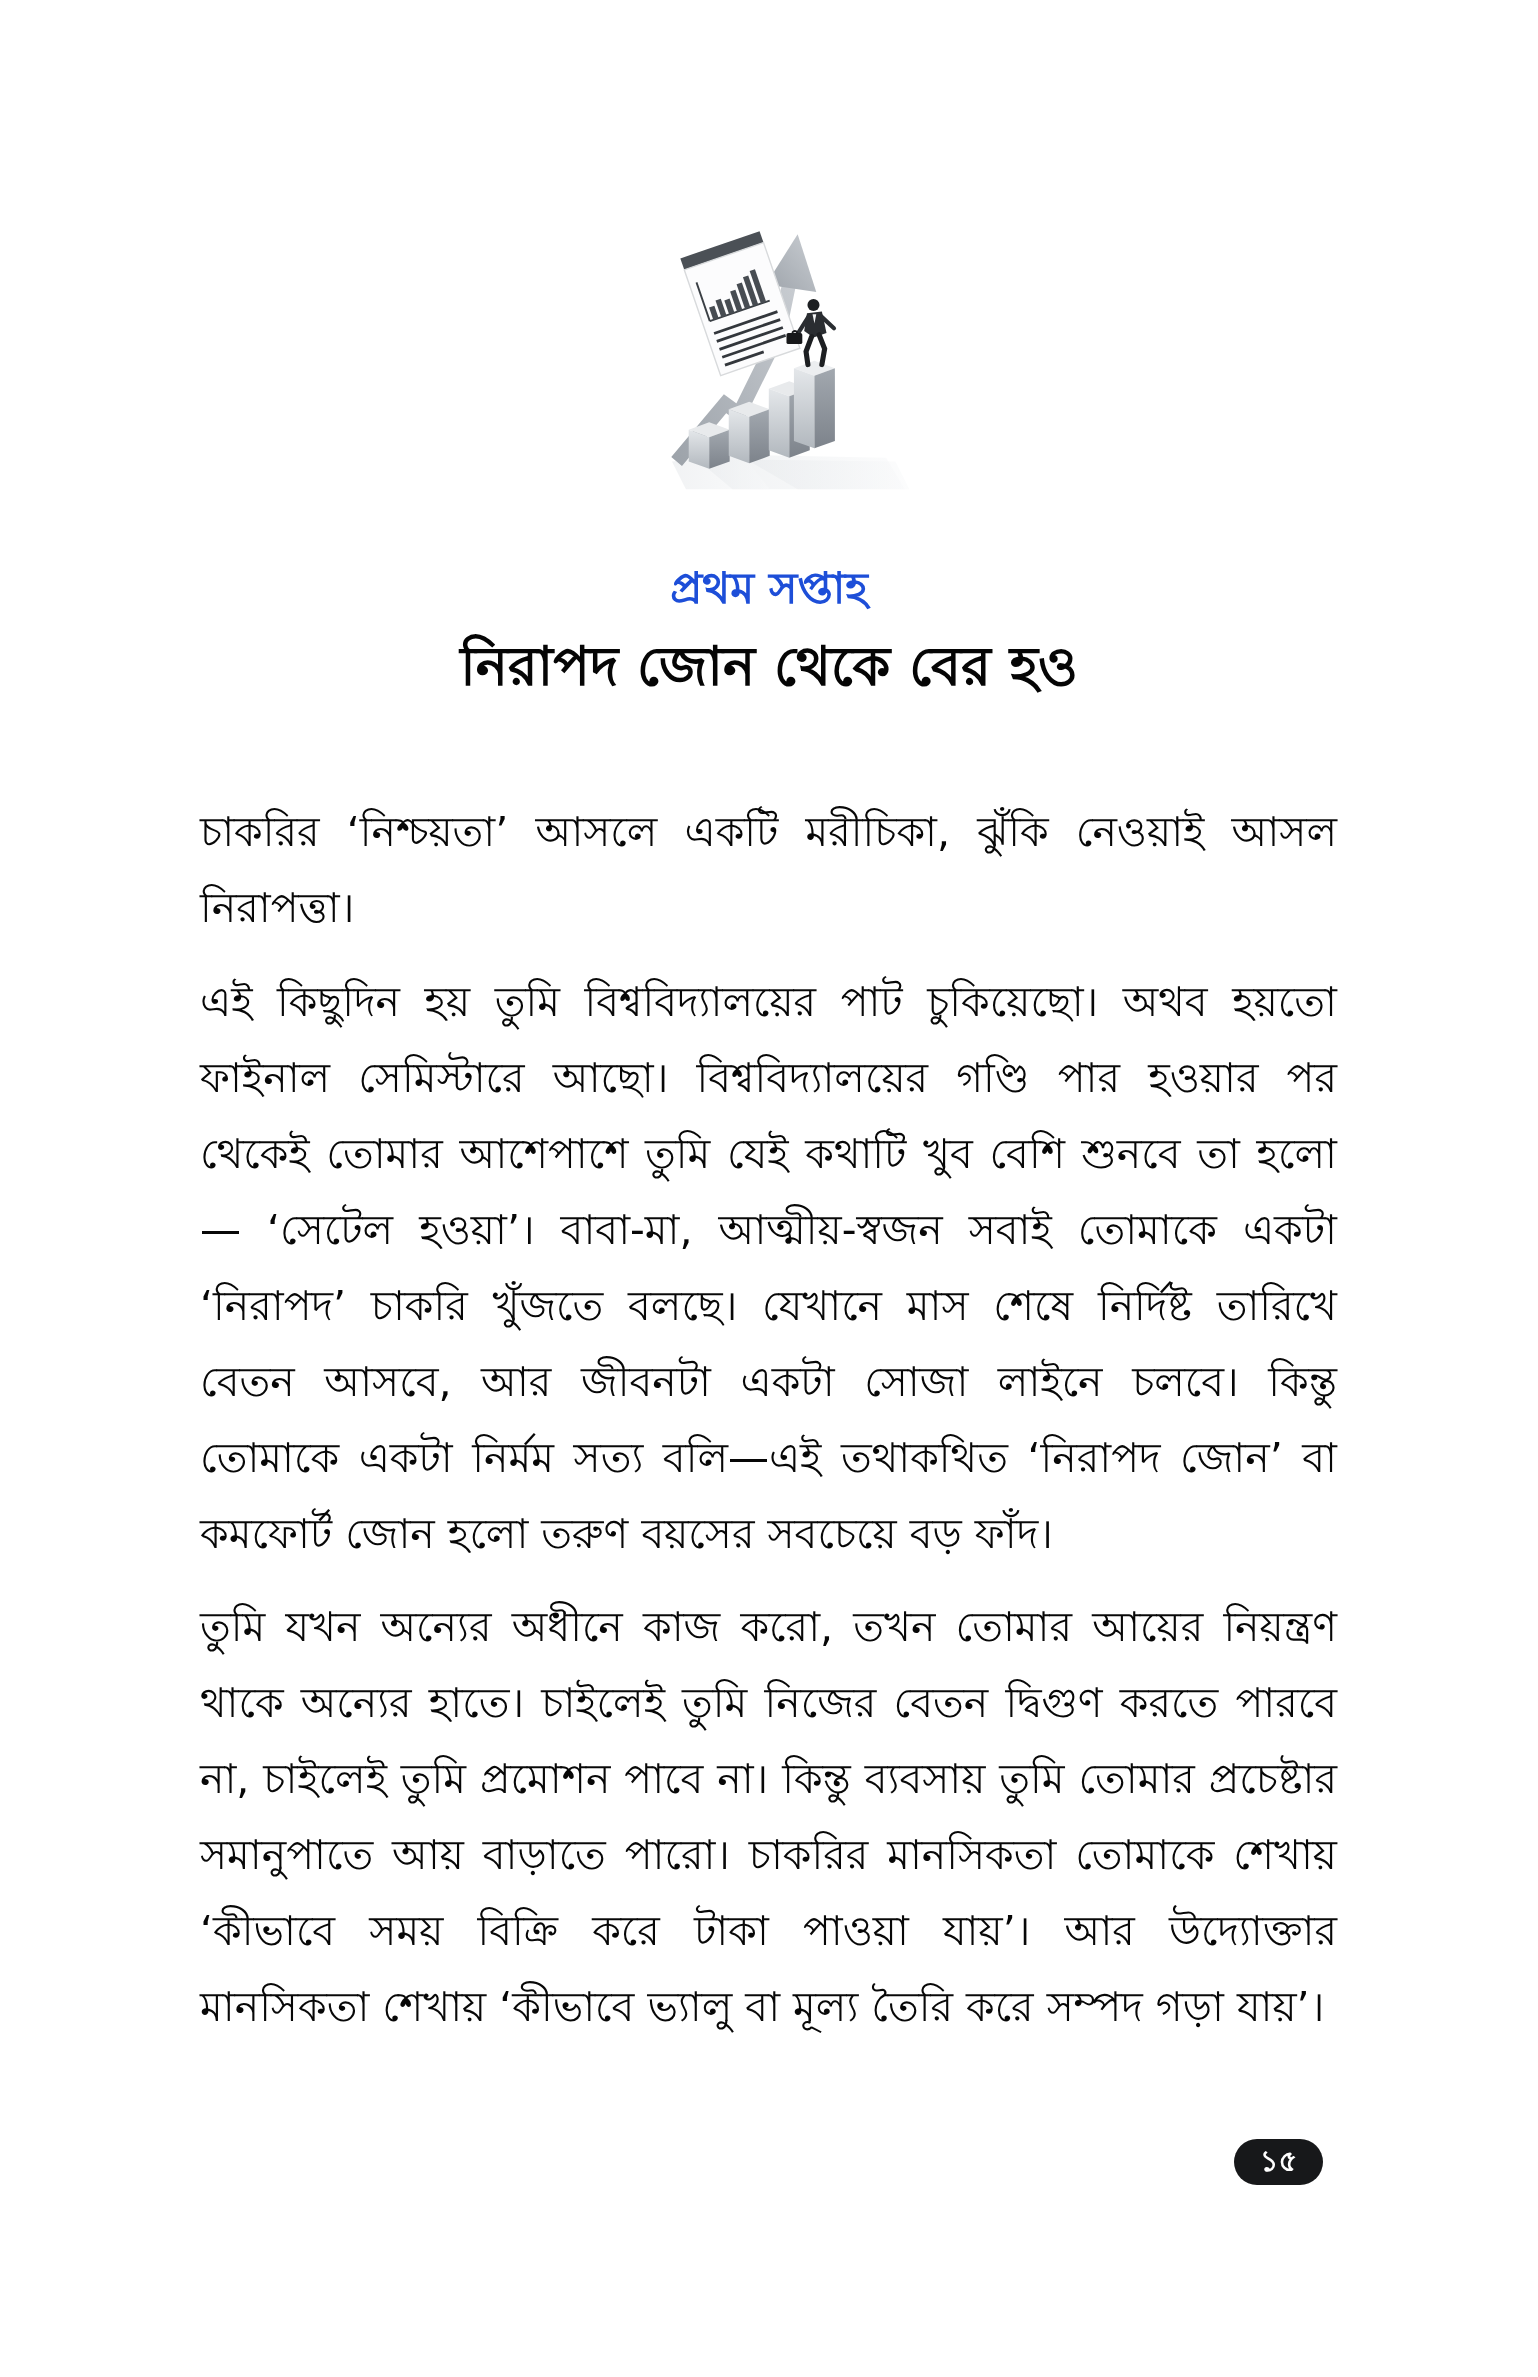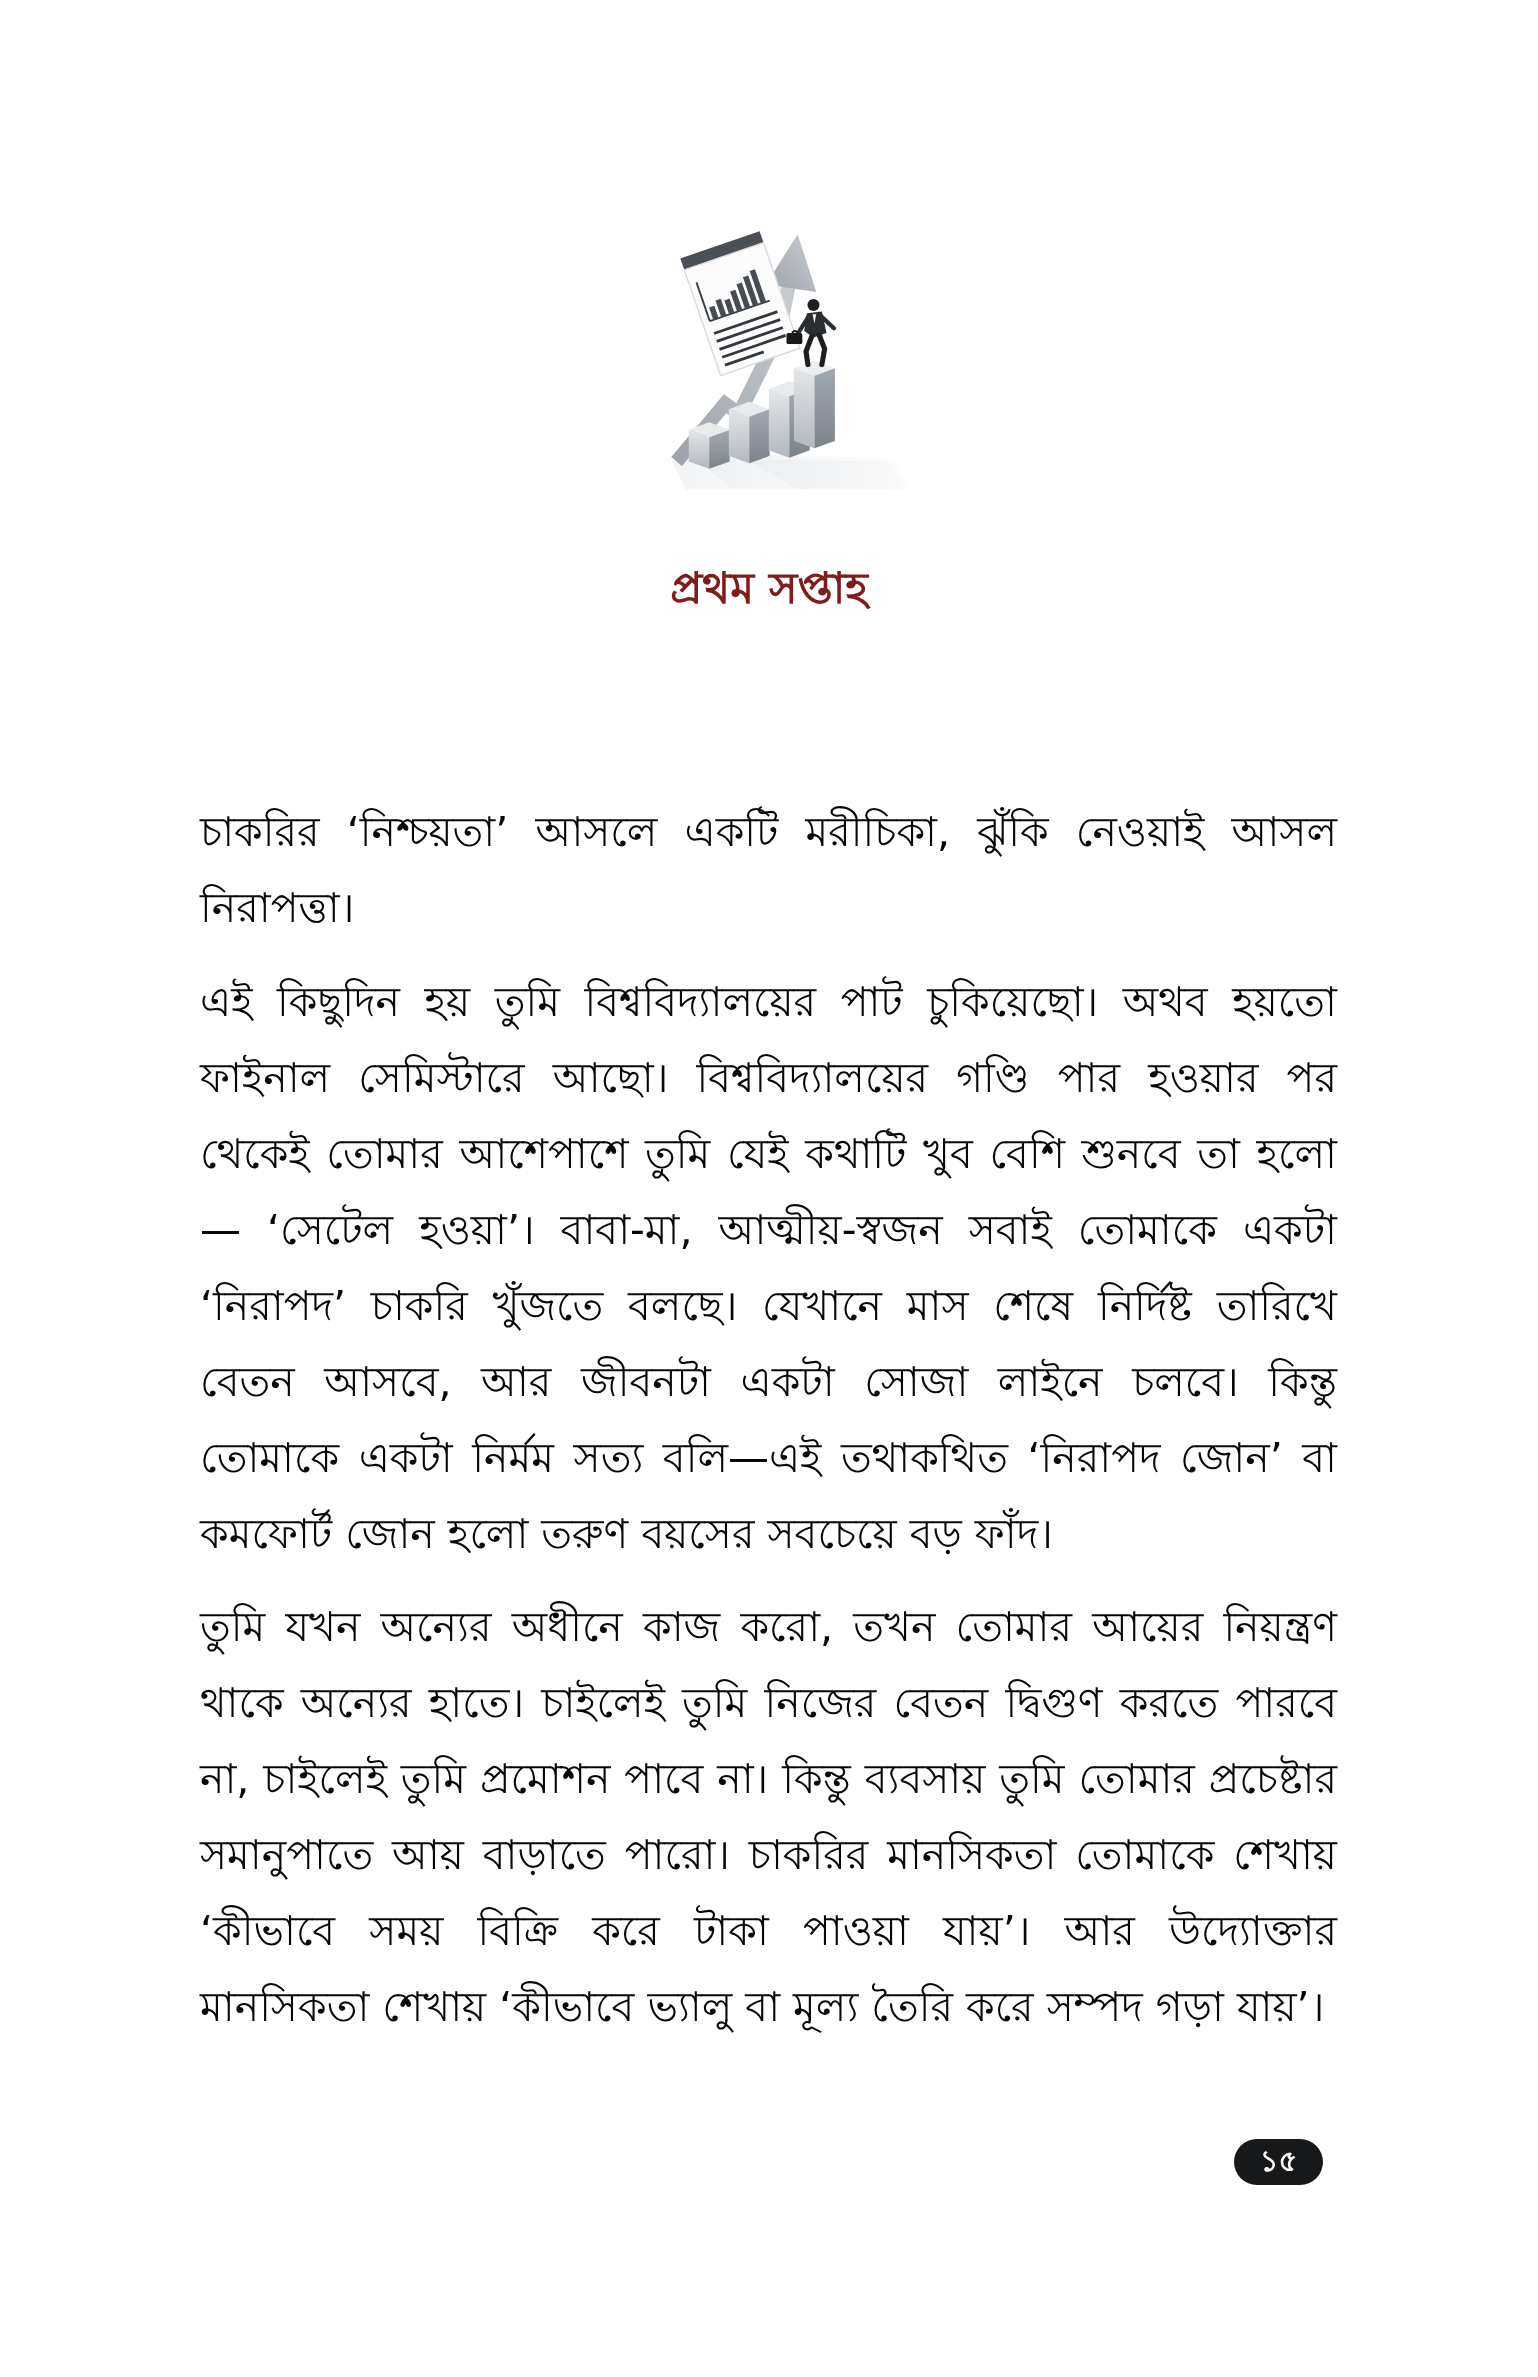--- a/index.html
+++ b/index.html
@@ -25,21 +25,21 @@
   }
   .kicker {
     position: absolute;
     left: 0;
     top: 556px;
     width: 1538px;
     text-align: center;
     font-size: 43px;
     line-height: 65px;
     font-weight: 700;
-    color: #7f1d1d;
+    color: #1d4ed8;
   }
   .title {
     position: absolute;
     left: 0;
     top: 626px;
     width: 1538px;
     margin: 0;
     text-align: center;
     font-size: 54px;
     line-height: 82px;
@@ -167,20 +167,21 @@
         <path d="M155,136 L149,152 L151,166" stroke="#1d1f22" stroke-width="5.5" stroke-linecap="round" fill="none"></path>
         <path d="M163,134 L169,149 L166,166" stroke="#1d1f22" stroke-width="5.5" stroke-linecap="round" fill="none"></path>
         <rect x="128" y="132" width="17" height="12" rx="2" fill="#17181a"></rect>
         <path d="M134,132 q3,-4 6,0" stroke="#17181a" stroke-width="2" fill="none"></path>
       </g>
     </svg>
   </div>
 
   <div class="kicker">প্রথম সপ্তাহ</div>
 
+  <h1 class="title">নিরাপদ জোন থেকে বের হও</h1>
 
   <div class="bodytext">
     <p><span>চাকরির ‘নিশ্চয়তা’ আসলে একটি মরীচিকা, ঝুঁকি নেওয়াই আসল নিরাপত্তা।</span></p>
     <p><span>এই কিছুদিন হয় তুমি বিশ্ববিদ্যালয়ের পাট চুকিয়েছো। অথব হয়তো ফাইনাল সেমিস্টারে আছো। বিশ্ববিদ্যালয়ের গণ্ডি পার হওয়ার পর থেকেই তোমার আশেপাশে তুমি যেই কথাটি খুব বেশি শুনবে তা হলো — ‘</span><strong>সেটেল হওয়া</strong><span>’। বাবা-মা, আত্মীয়-স্বজন সবাই তোমাকে একটা ‘নিরাপদ’ চাকরি খুঁজতে বলছে। যেখানে মাস শেষে নির্দিষ্ট তারিখে বেতন আসবে, আর জীবনটা একটা সোজা লাইনে চলবে। কিন্তু তোমাকে একটা নির্মম সত্য বলি—এই তথাকথিত ‘নিরাপদ জোন’ বা কমফোর্ট জোন হলো তরুণ বয়সের সবচেয়ে বড় ফাঁদ।</span></p>
     <p><span>তুমি যখন অন্যের অধীনে কাজ করো, তখন তোমার আয়ের নিয়ন্ত্রণ থাকে অন্যের হাতে। চাইলেই তুমি নিজের বেতন দ্বিগুণ করতে পারবে না, চাইলেই তুমি প্রমোশন পাবে না। কিন্তু ব্যবসায় তুমি তোমার প্রচেষ্টার সমানুপাতে আয় বাড়াতে পারো। চাকরির মানসিকতা তোমাকে শেখায় ‘কীভাবে সময় বিক্রি করে টাকা পাওয়া যায়’। আর উদ্যোক্তার মানসিকতা শেখায় ‘কীভাবে ভ্যালু বা মূল্য তৈরি করে সম্পদ গড়া যায়’।</span></p>
   </div>
 
   <div class="page-pill">
     <span>১৫</span>
   </div>

